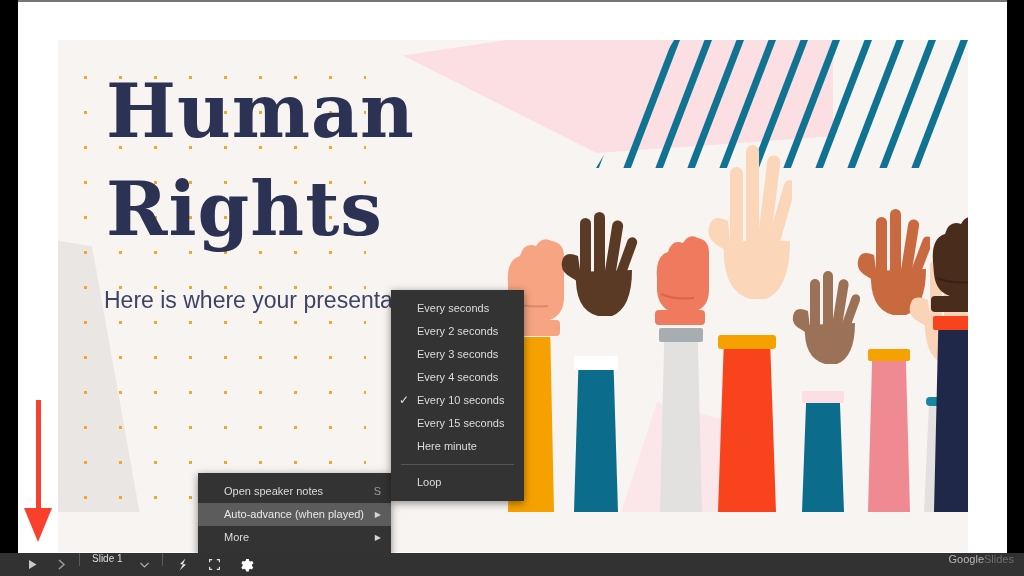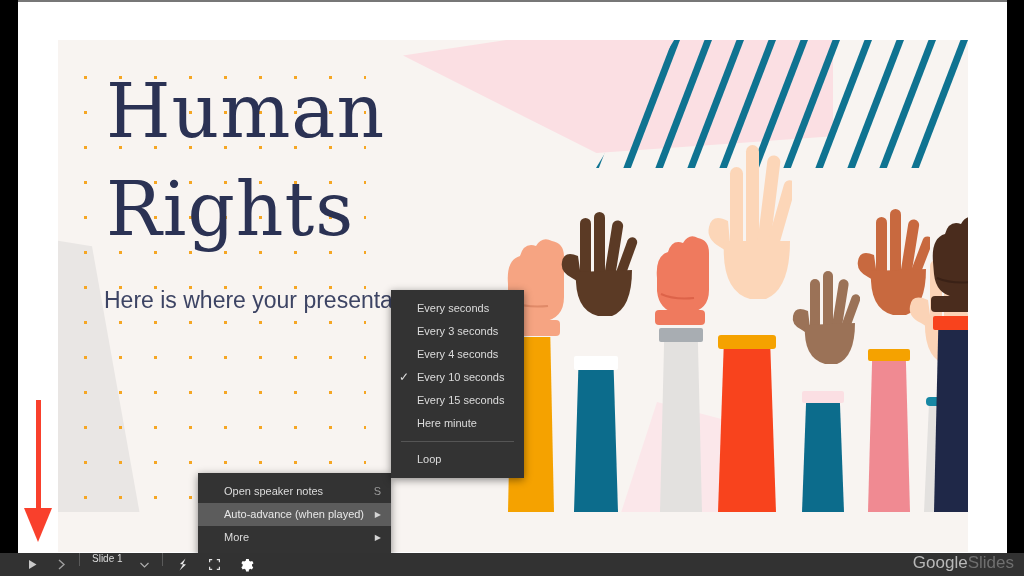--- a/index.html
+++ b/index.html
@@ -69,21 +69,21 @@
 
   
   .hand { position:absolute; bottom:40px; }
   .sleeve { position:absolute; bottom:0; }
   .cuff   { position:absolute; }
 
   
   .title {
     position:absolute; left:48px; top:22px; width:420px;
     font-family:"DejaVu Serif", serif;
-    font-size:74px; line-height:1.33; font-weight:400;
+    font-size:74px; line-height:1.33; font-weight:700;
     color:#2b3254; letter-spacing:1px;
   }
   .subtitle {
     position:absolute; left:46px; top:247px; width:430px;
     font-family:"Liberation Sans", sans-serif;
     font-size:23px; color:#3d4464; white-space:nowrap;
   }
 
   
   .arrow-stem {
@@ -128,21 +128,21 @@
     background:#323232; display:flex; 
     font-size:10px; color:#cfcfcf;
   }
   .tb-btn {
     height:23px; display:flex; align-items:center; justify-content:center;
     padding:0 9px; color:#c9c9c9;
   }
   .tb-sep { width:1px; height:13px; background:#5a5a5a; margin:0 4px; }
   .tb-slide { padding:0 8px; color:#dddddd; font-size:10px; }
   .tb-spacer { flex:1; }
-  .brand { padding-right:10px; font-size:17px; }
+  .brand { padding-right:10px; font-size:11px; }
   .brand .g { color:#b8b8b8; }
   .brand .s { color:#6f6f6f; }
   .tb-gear { color:#ffffff; font-size:13px; }
   svg { display:block; }
 </style>
 </head>
 <body>
 
 <div id="root">
 
@@ -308,20 +308,23 @@
       <span class="lbl">More</span>
       <span class="caret">▶</span>
     </div>
   </div>
 
   <div class="menu menu-sub">
     <div class="mi">
       <span class="lbl">Every seconds</span>
     </div>
     <div class="mi">
+      <span class="lbl">Every 2 seconds</span>
+    </div>
+    <div class="mi">
       <span class="lbl">Every 3 seconds</span>
     </div>
     <div class="mi">
       <span class="lbl">Every 4 seconds</span>
     </div>
     <div class="mi">
       <span class="check">✓</span>
       <span class="lbl">Every 10 seconds</span>
     </div>
     <div class="mi">

